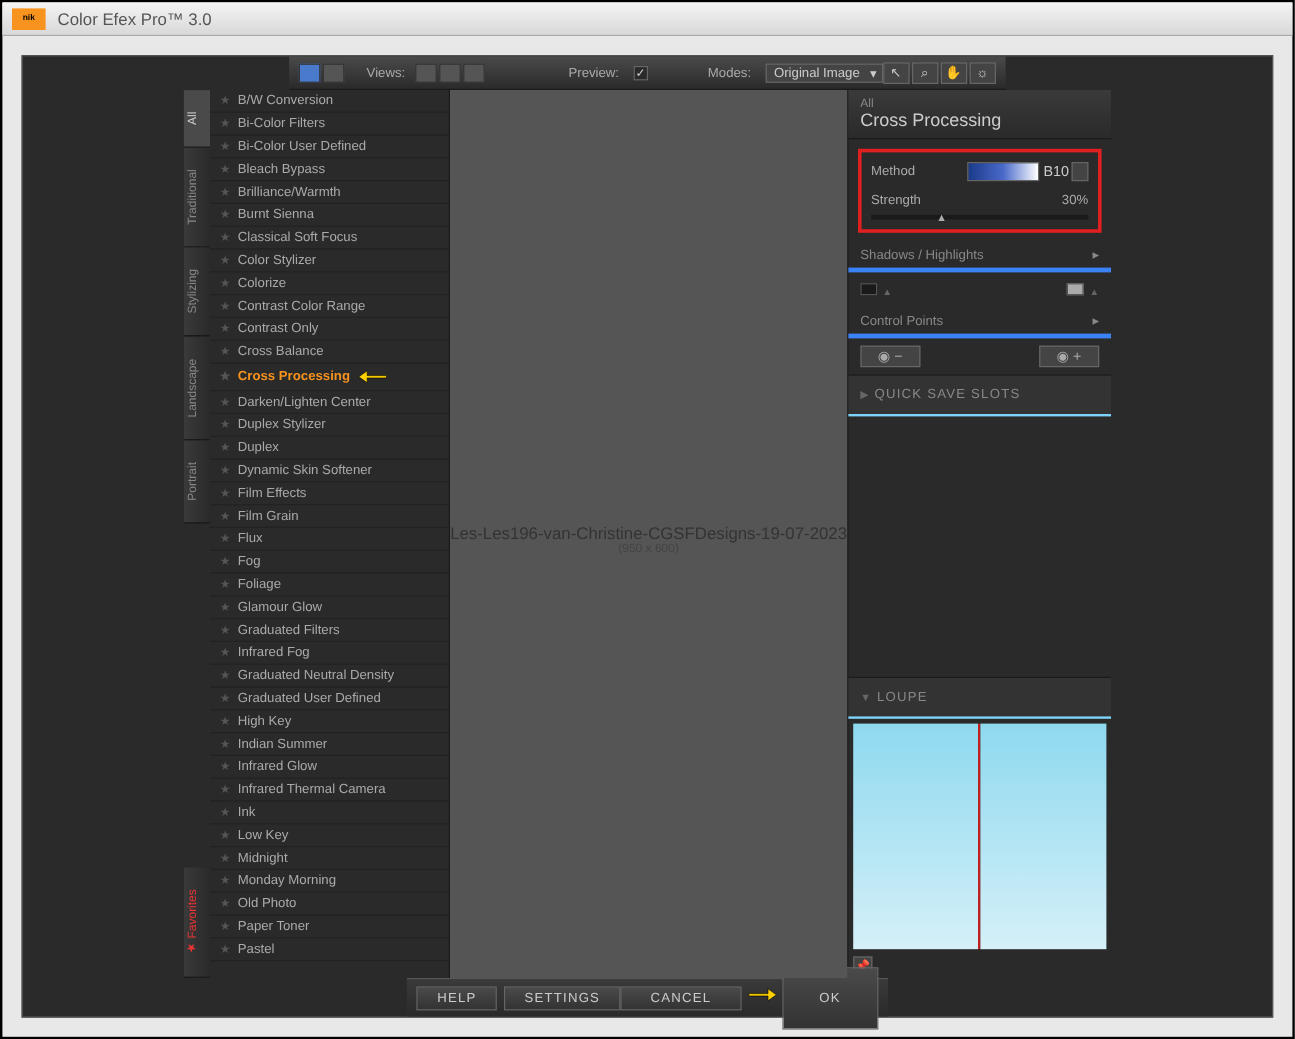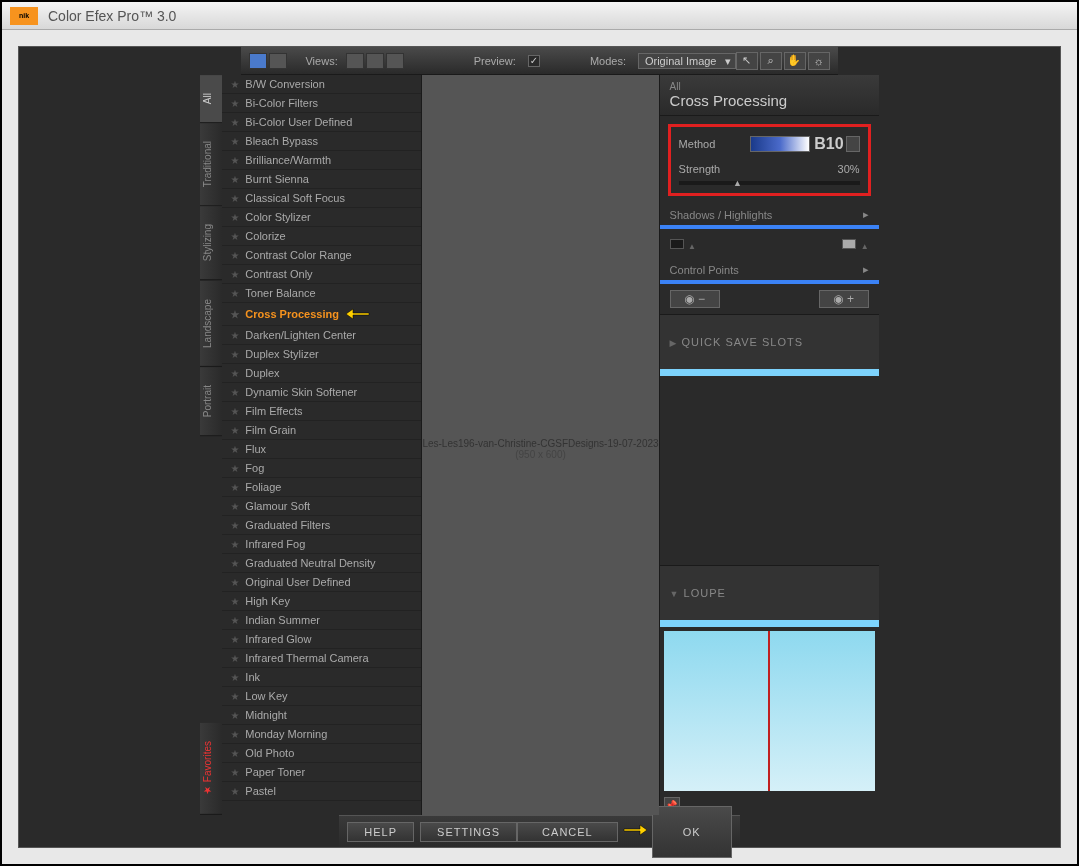--- a/index.html
+++ b/index.html
@@ -36,43 +36,43 @@
 .filter-list::-webkit-scrollbar-track { background: #2a2a2a; }
 .filter-list::-webkit-scrollbar-thumb { background: #555; }
 .filter-item { padding: 3px 8px; color: #aaa; font-size: 11px; border-bottom: 1px solid #222; display: flex; align-items: center; gap: 6px; cursor: pointer; }
 .filter-item .star { color: #555; font-size: 10px; }
 .filter-item.selected { color: #f7931e; font-weight: bold; }
 
 .preview-panel { flex: 1; background: #555; display: flex; flex-direction: column; align-items: center; justify-content: center; position: relative; }
 .preview-image { width: 475px; height: 300px; background: linear-gradient(180deg, #5ec5e8 0%, #8ed9ef 20%, #c5ecf7 35%, #5ec5e8 50%, #c5ecf7 65%, #8ed9ef 80%, #5ec5e8 100%); position: relative; }
 .watermark { position: absolute; right: -60px; top: 40%; width: 150px; height: 70px; background: repeating-linear-gradient(#fff 0 2px, #000 2px 4px); display: flex; align-items: center; justify-content: center; }
 .watermark-inner { width: 70px; height: 50px; background: #888; border-radius: 50%; display: flex; align-items: center; justify-content: center; color: #fff; font-size: 10px; font-style: italic; border: 2px solid #ccc; }
-.preview-caption { color: #333; font-size: 10px; margin-top: 8px; text-align: center; }
+.preview-caption { color: #333; font-size: 14px; margin-top: 8px; text-align: center; }
 .preview-dims { color: #444; font-size: 10px; }
 
 .right-panel { width: 220px; background: #2a2a2a; display: flex; flex-direction: column; border-left: 1px solid #1a1a1a; }
 .panel-header { padding: 6px 10px; background: linear-gradient(#3a3a3a, #2a2a2a); border-bottom: 1px solid #1a1a1a; }
 .panel-header .small { color: #888; font-size: 10px; }
 .panel-header .big { color: #ccc; font-size: 15px; }
 
 .controls-box { margin: 8px; border: 3px solid #e02020; padding: 8px; }
 .control-row { display: flex; justify-content: space-between; align-items: center; color: #aaa; font-size: 11px; margin-bottom: 10px; }
 .method-swatch { width: 60px; height: 16px; background: linear-gradient(90deg, #1a3a8a, #4a6aca, #fff); border: 1px solid #666; }
-.method-val { color: #ccc; font-size: 16px; margin-left: 4px; font-weight: bold; }
+.method-val { color: #ccc; font-size: 12px; margin-left: 4px; }
 .method-dd { width: 14px; height: 16px; background: #444; border: 1px solid #666; margin-left: 2px; }
 .slider-track { height: 4px; background: #1a1a1a; position: relative; margin-top: 6px; }
 .slider-thumb { position: absolute; top: -3px; width: 10px; height: 8px; color: #aaa; font-size: 9px; }
 
 .section-header { padding: 4px 10px; color: #888; font-size: 11px; display: flex; justify-content: space-between; align-items: center; border-bottom: 4px solid #3b82f6; cursor: pointer; }
 .section-body { padding: 6px 10px; display: flex; justify-content: space-between; }
 .mini-sw { width: 14px; height: 10px; background: #1a1a1a; border: 1px solid #555; display: inline-block; }
 .mini-sw.lt { background: #aaa; }
 .cp-btn { width: 50px; height: 18px; background: #444; border: 1px solid #666; display: flex; align-items: center; justify-content: center; color: #aaa; font-size: 12px; gap: 4px; }
 
-.section-title { padding: 21px 10px; background: #333; color: #888; font-size: 11px; letter-spacing: 1px; border-top: 1px solid #1a1a1a; border-bottom: 7px solid #7dd3fc; }
+.section-title { padding: 10px 10px; background: #333; color: #888; font-size: 11px; letter-spacing: 1px; border-top: 1px solid #1a1a1a; border-bottom: 2px solid #7dd3fc; }
 .section-title .tri { color: #666; margin-right: 4px; font-size: 9px; }
 
 .loupe { flex: 1; display: flex; flex-direction: column; }
 .loupe-view { flex: 1; margin: 4px; display: flex; position: relative; }
 .loupe-half { flex: 1; background: linear-gradient(180deg, #8ed9ef, #d5f0f8); }
 .loupe-div { width: 2px; background: #c02020; }
 .loupe-pin { width: 16px; height: 16px; background: #444; border: 1px solid #666; margin: 2px 4px; display: flex; align-items: center; justify-content: center; color: #888; font-size: 10px; }
 
 .footer { height: 32px; background: linear-gradient(#3a3a3a, #2a2a2a); display: flex; align-items: center; padding: 0 8px; border-top: 1px solid #555; }
 .footer-btn { padding: 3px 16px; background: linear-gradient(#4a4a4a, #333); border: 1px solid #666; color: #ccc; font-size: 11px; letter-spacing: 1px; cursor: pointer; }
@@ -168,21 +168,21 @@
           <div class="filter-item">
             <span class="star">★</span>
             <span>Contrast Color Range</span>
           </div>
           <div class="filter-item">
             <span class="star">★</span>
             <span>Contrast Only</span>
           </div>
           <div class="filter-item">
             <span class="star">★</span>
-            <span>Toner Balance</span>
+            <span>Cross Balance</span>
           </div>
           <div class="filter-item selected">
             <span class="star">★</span>
             <span>Cross Processing</span>
             <svg width="26" height="16" viewBox="0 0 26 16">
               <path d="M24 7 L8 7 L8 3 L1 8 L8 13 L8 9 L24 9 Z" fill="#ffd000" stroke="#000" stroke-width="0.5"></path>
             </svg>
           </div>
           <div class="filter-item">
             <span class="star">★</span>
@@ -215,37 +215,37 @@
           <div class="filter-item">
             <span class="star">★</span>
             <span>Fog</span>
           </div>
           <div class="filter-item">
             <span class="star">★</span>
             <span>Foliage</span>
           </div>
           <div class="filter-item">
             <span class="star">★</span>
-            <span>Glamour Soft</span>
+            <span>Glamour Glow</span>
           </div>
           <div class="filter-item">
             <span class="star">★</span>
             <span>Graduated Filters</span>
           </div>
           <div class="filter-item">
             <span class="star">★</span>
             <span>Infrared Fog</span>
           </div>
           <div class="filter-item">
             <span class="star">★</span>
             <span>Graduated Neutral Density</span>
           </div>
           <div class="filter-item">
             <span class="star">★</span>
-            <span>Original User Defined</span>
+            <span>Graduated User Defined</span>
           </div>
           <div class="filter-item">
             <span class="star">★</span>
             <span>High Key</span>
           </div>
           <div class="filter-item">
             <span class="star">★</span>
             <span>Indian Summer</span>
           </div>
           <div class="filter-item">

